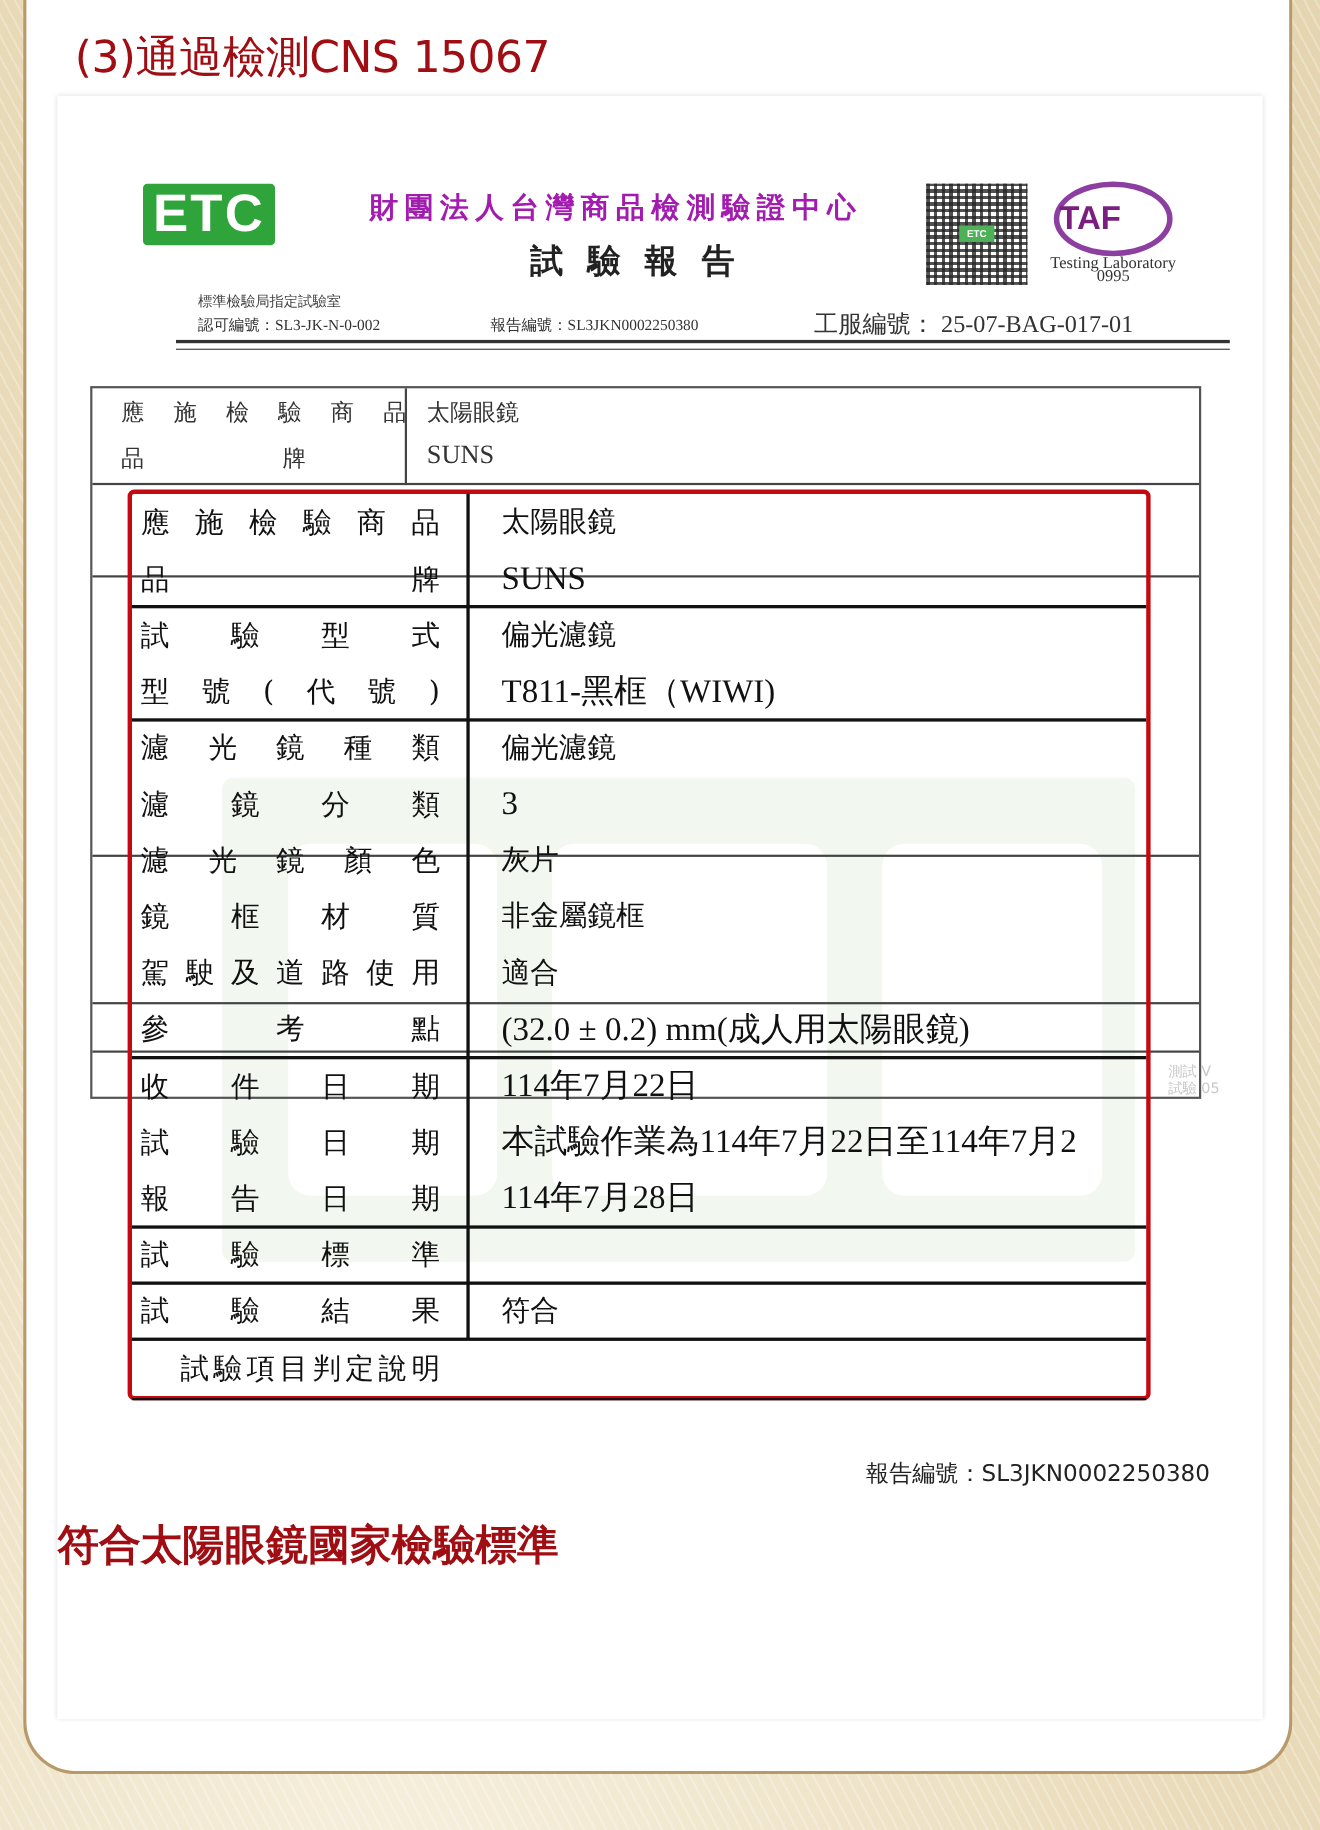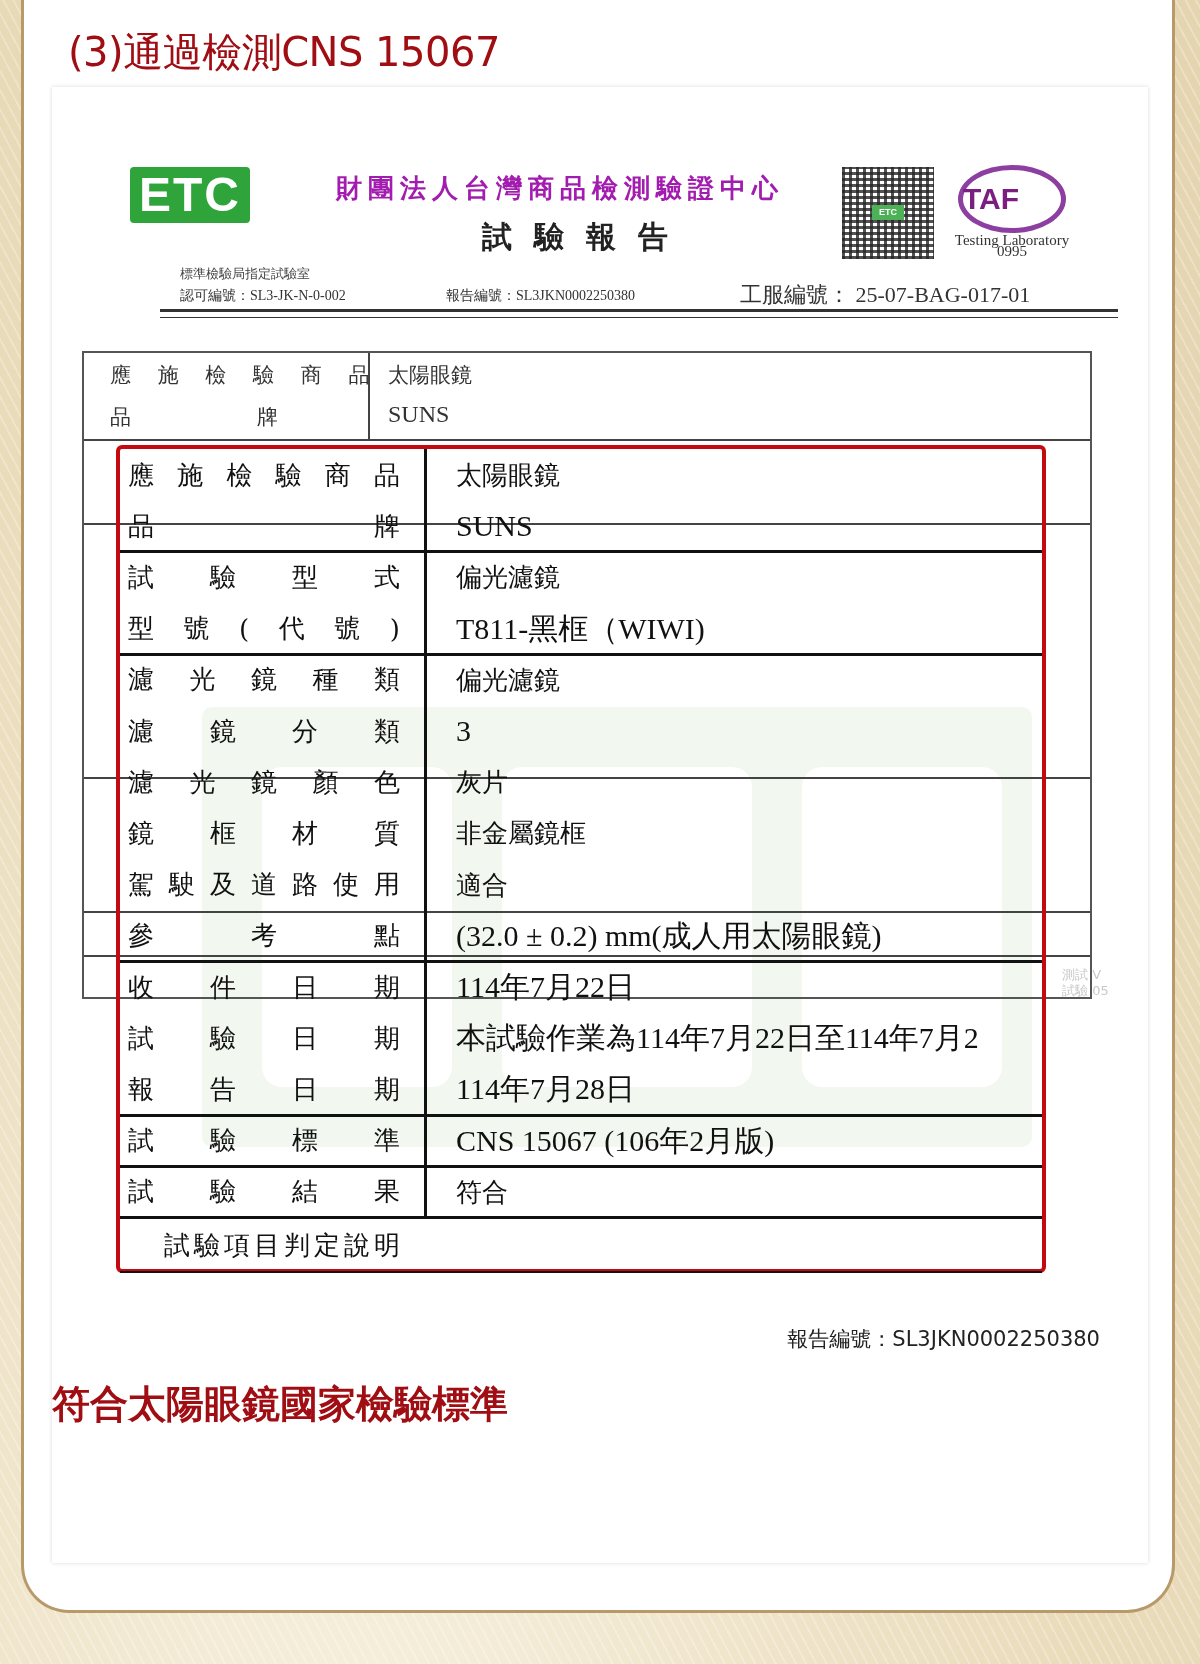--- a/index.html
+++ b/index.html
@@ -310,21 +310,20 @@
           <div class="hl-value">114年7月28日</div>
         </div>
         <div class="group-rule" style="top: 664.6px;"></div>
         <div class="hl-row" style="top: 665.6px;">
           <div class="hl-label">
             <span>試</span>
             <span>驗</span>
             <span>標</span>
             <span>準</span>
           </div>
-          <div class="hl-value">CNS 15067 (106年2月版)</div>
         </div>
         <div class="group-rule" style="top: 715.8px;"></div>
         <div class="hl-row" style="top: 716.8px;">
           <div class="hl-label">
             <span>試</span>
             <span>驗</span>
             <span>結</span>
             <span>果</span>
           </div>
           <div class="hl-value cjk">符合</div>

